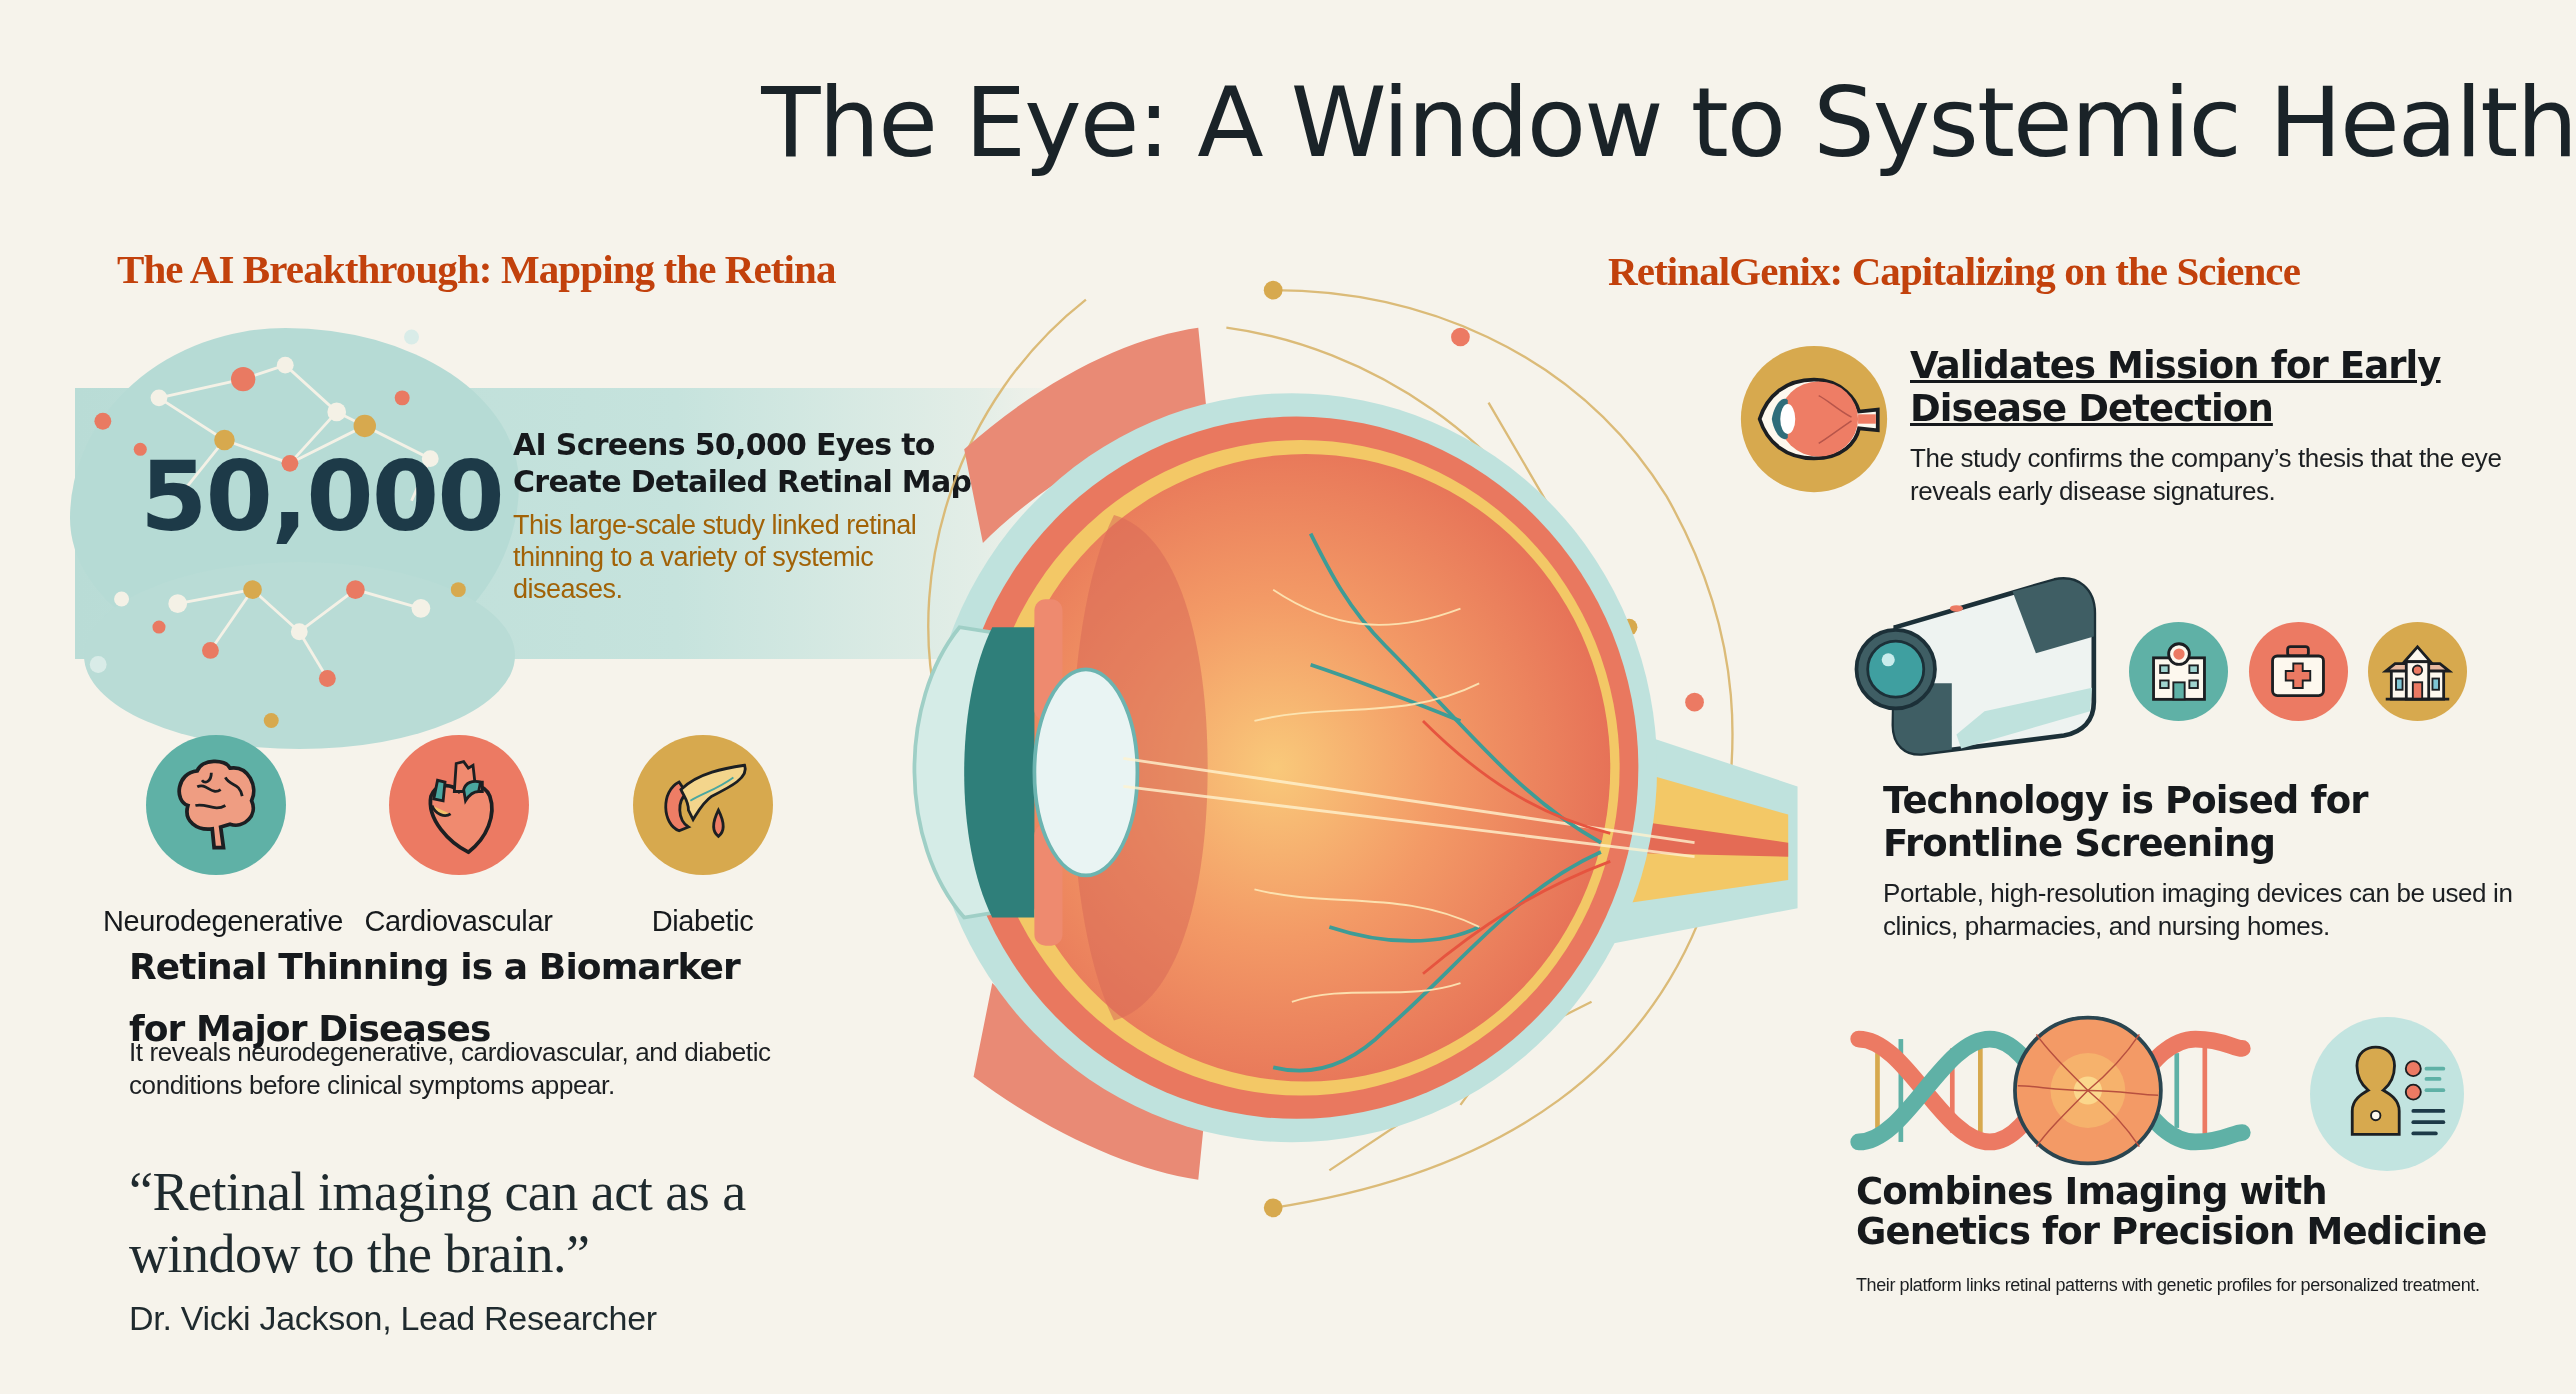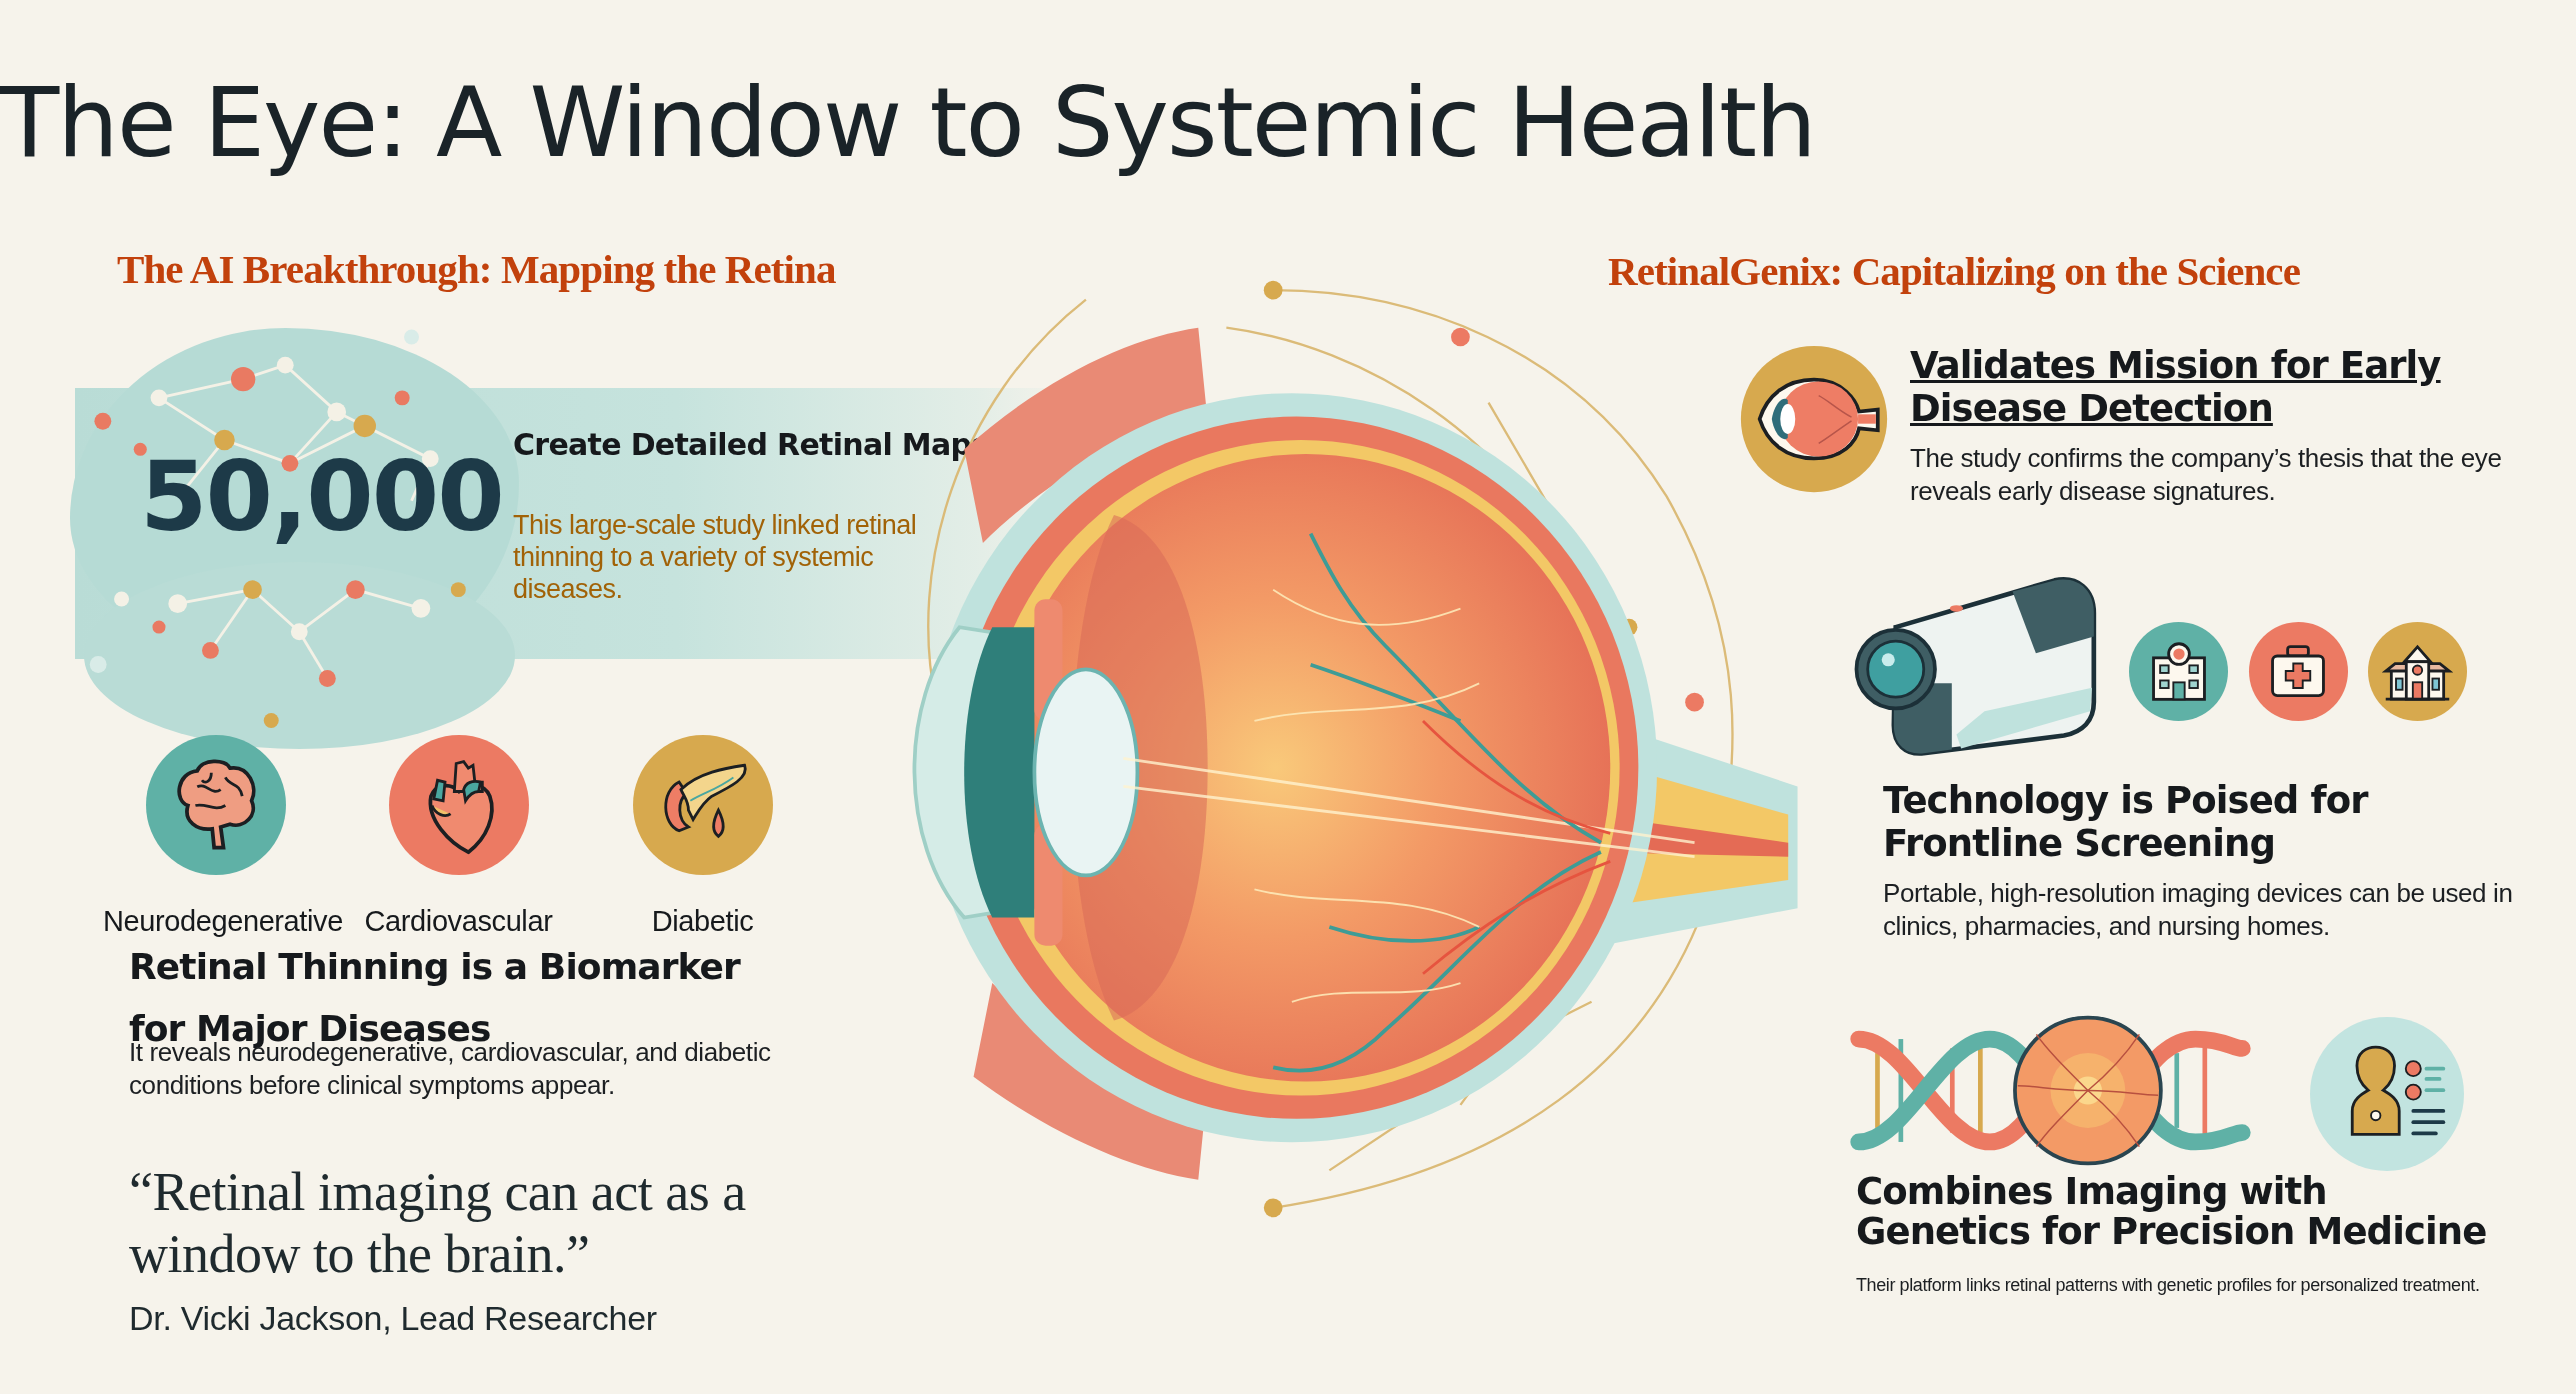--- a/index.html
+++ b/index.html
@@ -5,21 +5,21 @@
   * { margin:0; padding:0; box-sizing:border-box; }
   html, body { width:2576px; height:1395px; overflow:hidden; }
   body {
     background:#f6f3eb;
     font-family:"Liberation Sans", sans-serif;
     color:#1c1f22;
     position:relative;
   }
   .abs { position:absolute; }
   .title {
-    left:0; width:2576px; top:66px; text-align:left;
+    left:0; width:2576px; top:66px; text-align:right;
     font-family:"DejaVu Sans", sans-serif;
     font-size:97px; font-weight:400; letter-spacing:-1.9px; color:#1a2328;
   }
   .section-heading {
     font-family:Liberation Serif, serif;
     font-size:41px; font-weight:700; letter-spacing:-0.9px; color:#c2410c;
   }
   .h-left { left:117px; top:245px; }
   .h-right { left:1608px; top:247px; }
 
@@ -134,20 +134,21 @@
     <circle cx="165" cy="365" r="9" fill="#e97a62"></circle>
     <circle cx="290" cy="395" r="9" fill="#e97a62"></circle>
     <circle cx="230" cy="440" r="8" fill="#d7a94e"></circle>
     <circle cx="110" cy="340" r="7" fill="#e97a62"></circle>
     <circle cx="430" cy="300" r="8" fill="#d7a94e"></circle>
     <circle cx="45" cy="380" r="9" fill="#d9ece8"></circle>
   </g>
 </svg>
 <div class="abs stat-number">50,000</div>
 <div class="abs stat-head">
+  <div>AI Screens 50,000 Eyes to</div>
   <div>Create Detailed Retinal Maps.</div>
 </div>
 <p class="abs stat-body">This large-scale study linked retinal thinning to a variety of systemic diseases.</p>
 
 <div class="abs disease d1">
   <div class="circle" style="background:#5fb1a6;">
     <svg width="94" height="103" viewBox="0 0 100 110">
       <path d="M20 55 C5 50 8 20 30 18 C35 5 60 5 65 15 C85 12 95 35 88 50 C95 65 80 80 65 75 L55 78 L58 100 L48 100 L46 80 C30 82 15 72 20 55 Z" fill="#ef9d82" stroke="#1c1f22" stroke-width="4"></path>
       <path d="M30 35 C40 30 45 45 55 38 M60 25 C65 35 75 30 78 45 M28 55 C40 52 48 62 60 55 M45 20 C45 30 38 32 35 28" stroke="#1c1f22" stroke-width="3" fill="none"></path>
     </svg>

